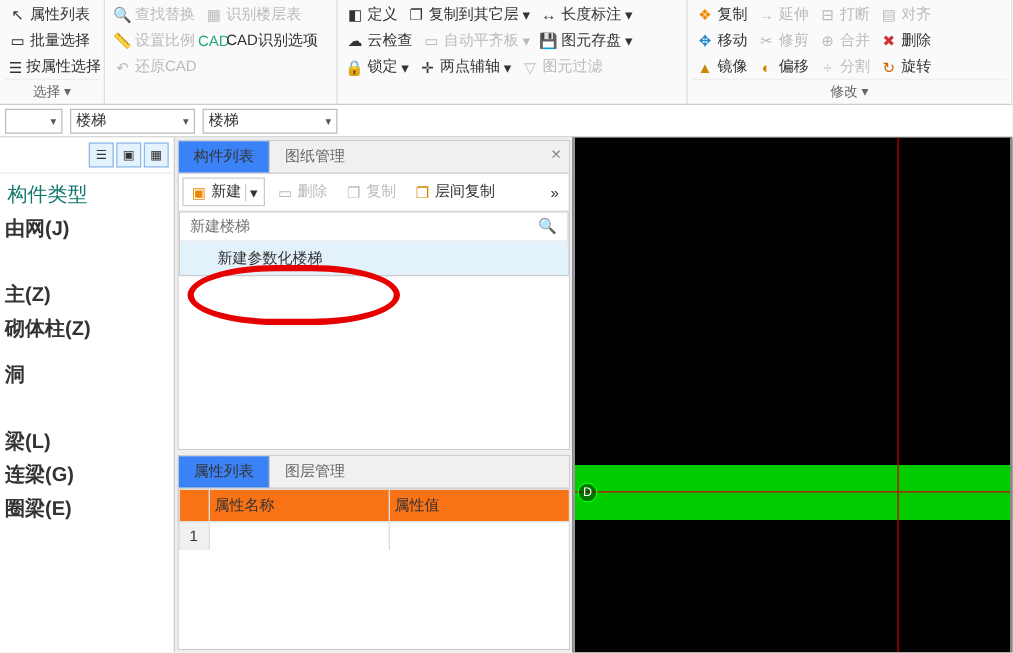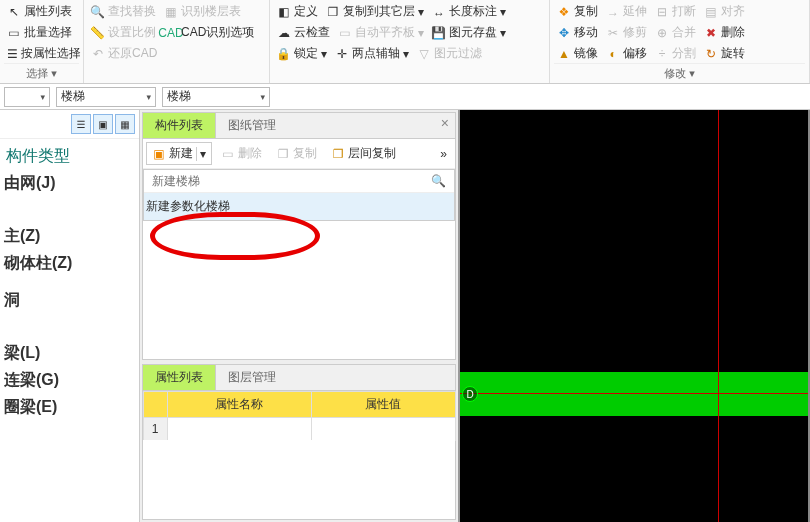--- a/index.html
+++ b/index.html
@@ -28,36 +28,36 @@
 .tree { flex: 1; overflow: auto; padding: 4px 0; }
 .tree-hdr { padding: 3px 6px; font-size: 16px; color: #0f766e; }
 .tree-item { padding: 3px 6px 3px 4px; font-size: 16px; cursor: pointer; font-weight: bold; }
 
 
 .center { width: 318px; display: flex; flex-direction: column; background: #eee; }
 .panel { background: #fff; border: 1px solid #ccc; margin: 2px; display: flex; flex-direction: column; }
 .panel-close { position: absolute; right: 6px; top: 2px; font-size: 14px; color: #888; cursor: pointer; }
 .tabs { display: flex; background: #f0f0f0; border-bottom: 1px solid #ccc; position: relative; }
 .tab { padding: 4px 12px; font-size: 12px; cursor: pointer; color: #666; }
-.tab.active { background: #bef264; color: #333; border-right: 1px solid #ccc; }
+.tab.active { background: #3b82f6; color: #333; border-right: 1px solid #ccc; }
 .panel-tb { display: flex; align-items: center; padding: 3px; border-bottom: 1px solid #eee; gap: 4px; }
 .pbtn { display: flex; align-items: center; gap: 3px; padding: 2px 5px; cursor: pointer; font-size: 12px; }
 .pbtn.disabled { color: #bbb; }
 .drop { border: 1px solid #ccc; background: #fff; position: relative; }
 .drop-search { display: flex; align-items: center; padding: 4px 8px; border-bottom: 1px solid #eee; }
 .drop-search input { border: none; outline: none; flex: 1; font-size: 12px; }
-.drop-item { padding: 5px 2px; font-size: 12px; cursor: pointer; background: #e3f1fb; position: relative; }
+.drop-item { padding: 5px 30px; font-size: 12px; cursor: pointer; background: #e3f1fb; position: relative; }
 
 
 .red-circle { position: absolute; border: 5px solid #e60000; border-radius: 50% / 60%; width: 170px; height: 48px; pointer-events: none; z-index: 10; left: 150px; top: 212px; }
 
 
 .attr-grid { display: grid; grid-template-columns: 24px 1fr 1fr; font-size: 12px; }
 .attr-grid > div { border: 1px solid #ddd; padding: 4px; background: #fafafa; margin: -0.5px; }
-.attr-grid .hdr { background: #fde047; text-align: center; }
+.attr-grid .hdr { background: #f97316; }
 .attr-grid .rownum { background: #f0f0f0; text-align: center; }
 .attr-grid .cell { background: #fff; }
 
 
 .viewport { flex: 1; background: #000; position: relative; border-left: 2px solid #999; }
 .axis-v { position: absolute; top: 0; bottom: 0; width: 1px; background: #c00; left: 258px; }
 .axis-h { position: absolute; left: 0; right: 0; height: 1px; background: #c00; top: 283px; }
 .green-band { position: absolute; left: 0; right: 0; height: 44px; top: 262px; background: #0c0; }
 .marker { position: absolute; width: 16px; height: 16px; border: 1px solid #0f0; border-radius: 50%; background: rgba(0,60,0,0.6); color: #fff; font-size: 10px; display: flex; align-items: center; justify-content: center; left: 2px; top: 276px; }
 .vp-border-r { position: absolute; right: 0; top: 0; bottom: 0; width: 2px; background: #888; }

